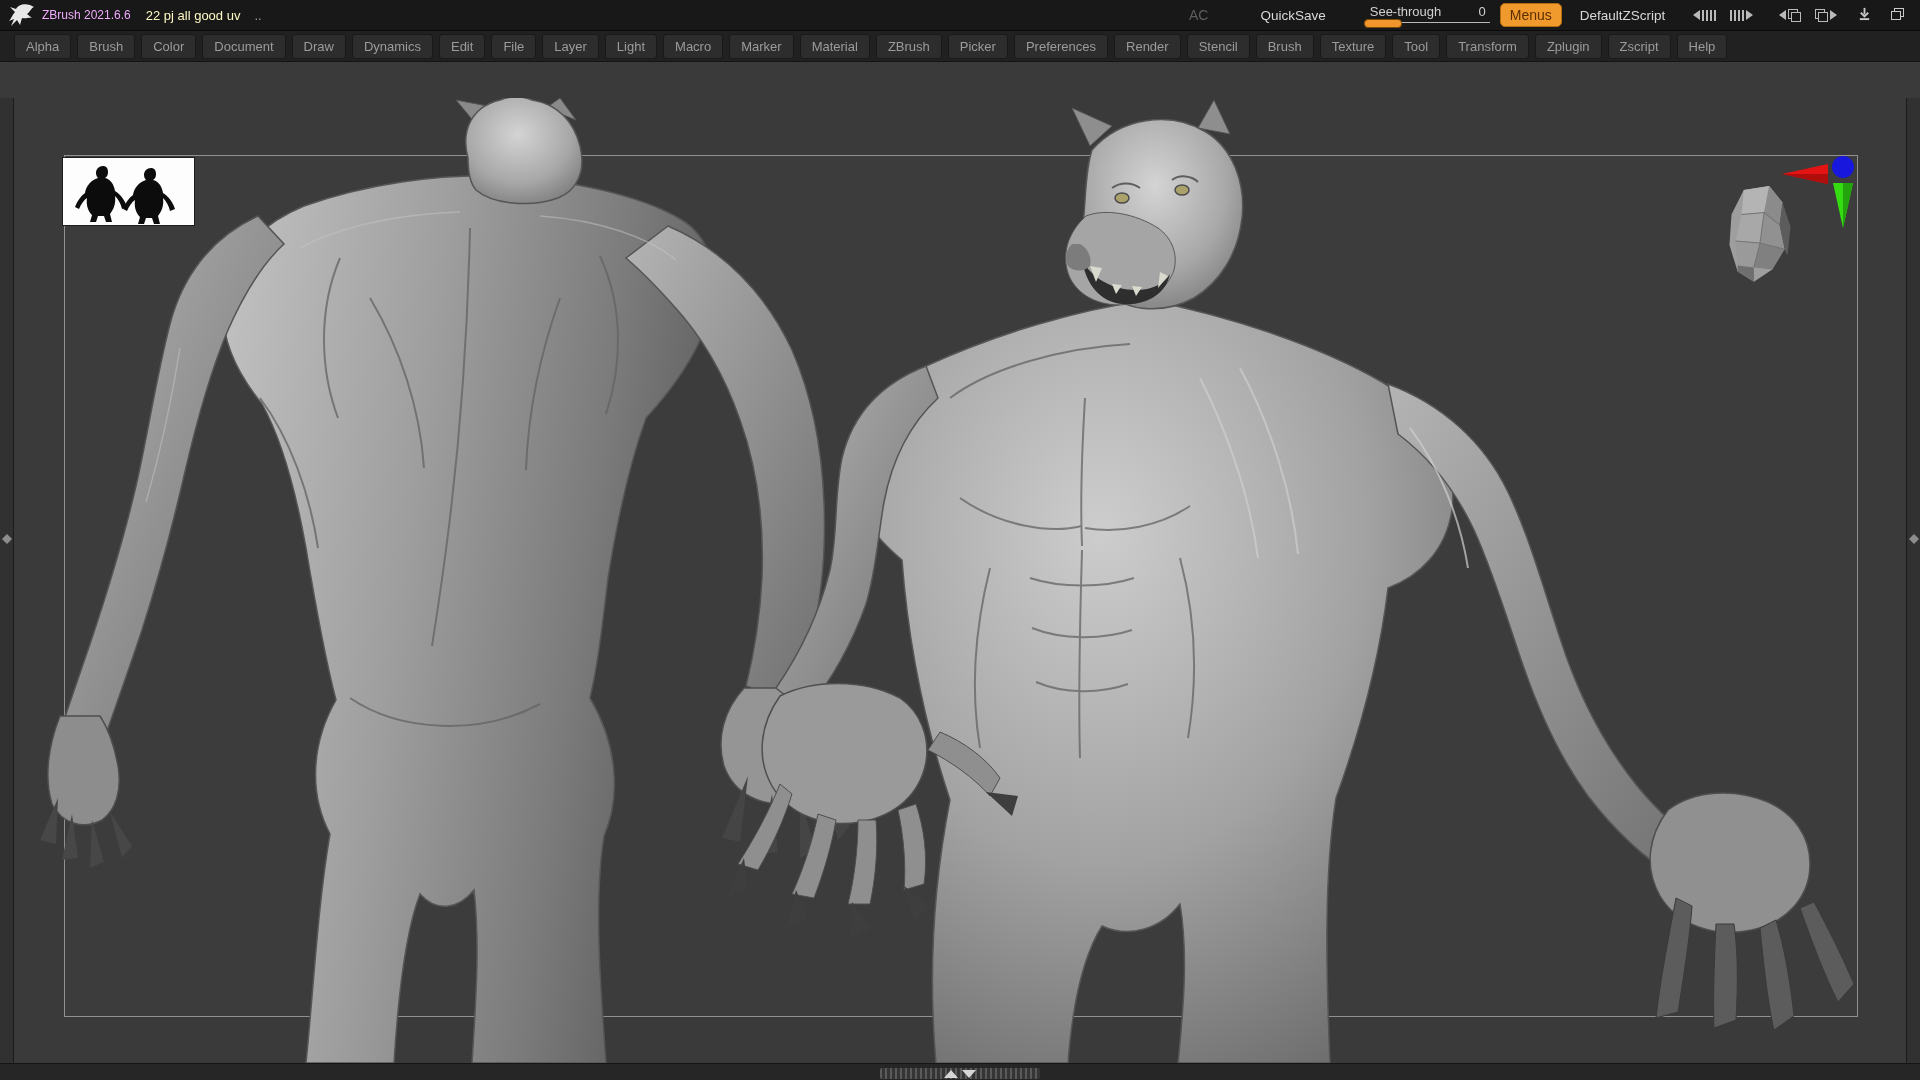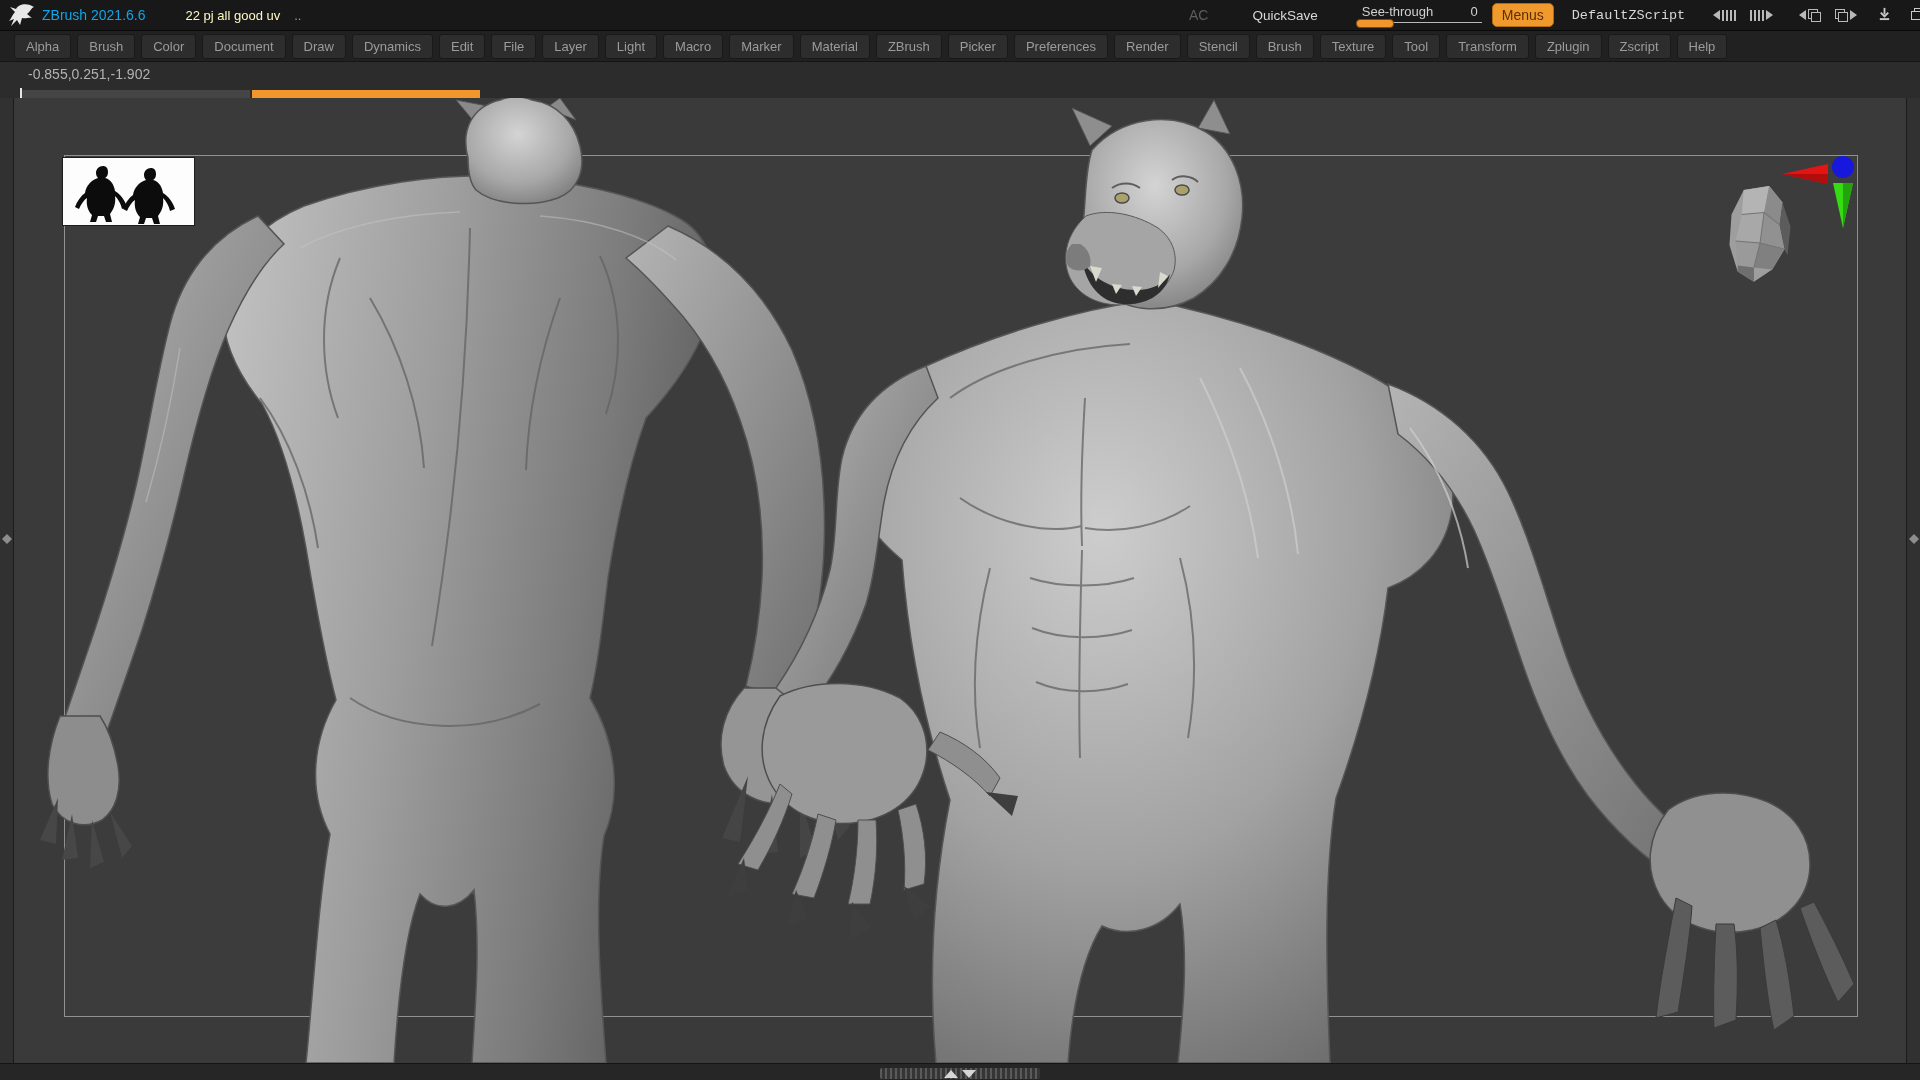--- a/index.html
+++ b/index.html
@@ -4,36 +4,36 @@
 <style>
   html,body{margin:0;padding:0;background:#000;}
   #app{position:relative;width:1920px;height:1080px;overflow:hidden;
        font-family:"Liberation Sans",sans-serif;background:#3a3a3a;
        -webkit-font-smoothing:antialiased;}
 
   
   .titlebar{position:absolute;left:0;top:0;width:1920px;height:30px;background:#181818;
             border-bottom:1px solid #090909;display:flex;align-items:center;color:#d4d4d4;font-size:13px;}
   .logo{width:26px;height:24px;margin:0 8px 0 8px;flex:0 0 auto;}
-  .apptitle{color:#0ea5e9;font-size:14px;margin-right:40px;white-space:nowrap;}
+  .apptitle{color:#f0abfc;font-size:12px;margin-right:15px;white-space:nowrap;}
   .doctitle{color:#fef9c3;margin-right:14px;white-space:nowrap;}
   .titledots{color:#9a9a9a;margin-right:10px;}
   .stats{display:flex;gap:10px;white-space:nowrap;color:#d8d8d8;}
   .stat{letter-spacing:.2px;}
   .tb-right{position:absolute;left:1183px;top:0;height:30px;display:flex;align-items:center;}
-  .ac{color:#5d5d5d;font-size:14px;margin-right:32px;cursor:default;background:none;border:none;font-family:inherit;}
+  .ac{color:#5d5d5d;font-size:14px;margin-right:40px;cursor:default;background:none;border:none;font-family:inherit;}
   .quicksave{color:#d8d8d8;background:none;border:none;font-size:13.5px;font-family:inherit;margin-right:32px;cursor:pointer;}
   .seethrough{position:relative;width:126px;height:26px;margin-right:10px;cursor:pointer;}
   .seethrough .lbl{position:absolute;left:6px;top:2px;color:#d0d0d0;font-size:13px;white-space:nowrap;}
   .seethrough .val{position:absolute;right:4px;top:2px;color:#d0d0d0;font-size:13px;}
   .seethrough .track{position:absolute;left:0;right:0;top:20px;height:1px;background:#b9b9b9;}
   .seethrough .handle{position:absolute;left:0;top:17px;width:36px;height:7px;border-radius:4px;background:#f0962c;border:1px solid #7e4a08;}
   .menusbtn{background:#f09a2e;border:1px solid #b06c0e;border-radius:5px;color:#5c2e03;
             font-size:14px;font-family:inherit;padding:3px 9px;margin-right:12px;cursor:pointer;}
-  .dzs{color:#d8d8d8;background:none;border:none;font-size:13.5px;font-family:Liberation Mono, monospace;margin-right:22px;cursor:pointer;}
+  .dzs{color:#d8d8d8;background:none;border:none;font-size:13.5px;font-family:Liberation Sans, sans-serif;margin-right:22px;cursor:pointer;}
   .icongrp{display:flex;align-items:center;gap:14px;margin-right:20px;}
   .icbtn{background:none;border:none;padding:0;cursor:pointer;display:flex;align-items:center;gap:2px;height:16px;}
   .tri-l{width:0;height:0;border-top:5px solid transparent;border-bottom:5px solid transparent;border-right:7px solid #b9b9b9;}
   .tri-r{width:0;height:0;border-top:5px solid transparent;border-bottom:5px solid transparent;border-left:7px solid #b9b9b9;}
   .bars{display:flex;gap:2px;}
   .bars i{display:block;width:2px;height:11px;background:#b9b9b9;}
   .winstack{position:relative;width:13px;height:13px;}
   .winstack em{position:absolute;display:block;width:8px;height:8px;border:1.5px solid #b9b9b9;background:#181818;}
   .winstack em:first-child{left:0;top:0;}
   .winstack em:last-child{right:0;bottom:0;}
@@ -180,28 +180,20 @@
       <button class="menu-btn">Stencil</button>
       <button class="menu-btn">Brush</button>
       <button class="menu-btn">Texture</button>
       <button class="menu-btn">Tool</button>
       <button class="menu-btn">Transform</button>
       <button class="menu-btn">Zplugin</button>
       <button class="menu-btn">Zscript</button>
       <button class="menu-btn">Help</button>
     </div>
 
-  <div class="inforow">
-    <span class="coords">-0.855,0.251,-1.902</span>
-    <div class="postick"></div>
-    <div class="postrack">
-      <div class="posdark"></div>
-      <div class="posorange"></div>
-    </div>
-  </div>
 
   <div class="canvas">
     <div class="docframe"></div>
 
     <svg class="sculpt" viewBox="0 0 1920 965">
       <defs>
         <linearGradient id="gBodyL" x1="0" y1="0" x2="1" y2="0.25">
           <stop offset="0" stop-color="#c3c3c3"></stop>
             <stop offset="0.45" stop-color="#9e9e9e"></stop>
           <stop offset="0.8" stop-color="#7b7b7b"></stop>

